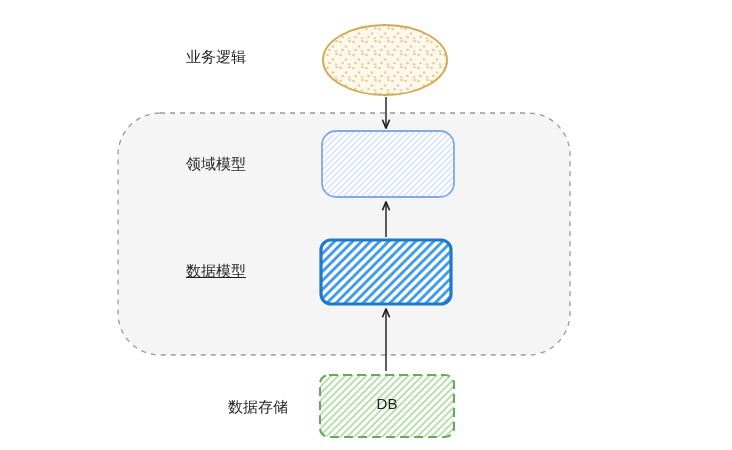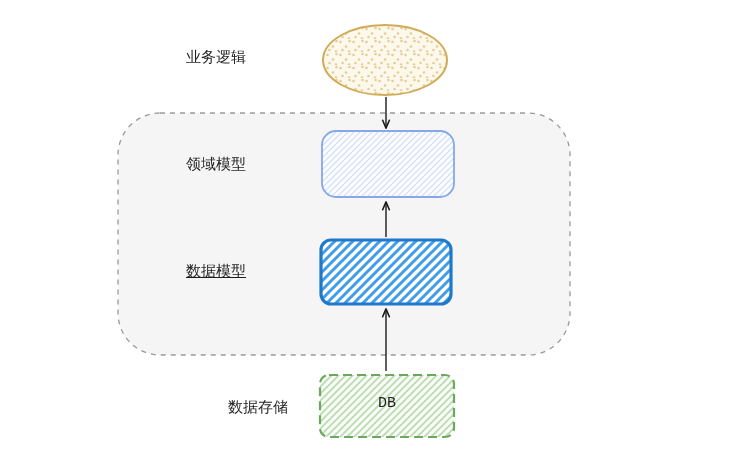--- a/index.html
+++ b/index.html
@@ -79,15 +79,15 @@
   </svg>
 
   <div class="label" style="left:186px; top:49px;">业务逻辑</div>
 
   <div class="label" style="left:186px; top:156px;">领域模型</div>
 
   <div class="label" style="left:186px; top:263px;text-decoration:underline;">数据模型</div>
 
   <div class="label" style="left:186px; top:399px;margin-left:42px;">数据存储</div>
 
-  <div class="label inner" style="left:347px; top:396px;font-family:Liberation Mono, monospace;">DB</div>
+  <div class="label inner" style="left:347px; top:396px;">DB</div>
 
 </div>
 
 </body></html>

